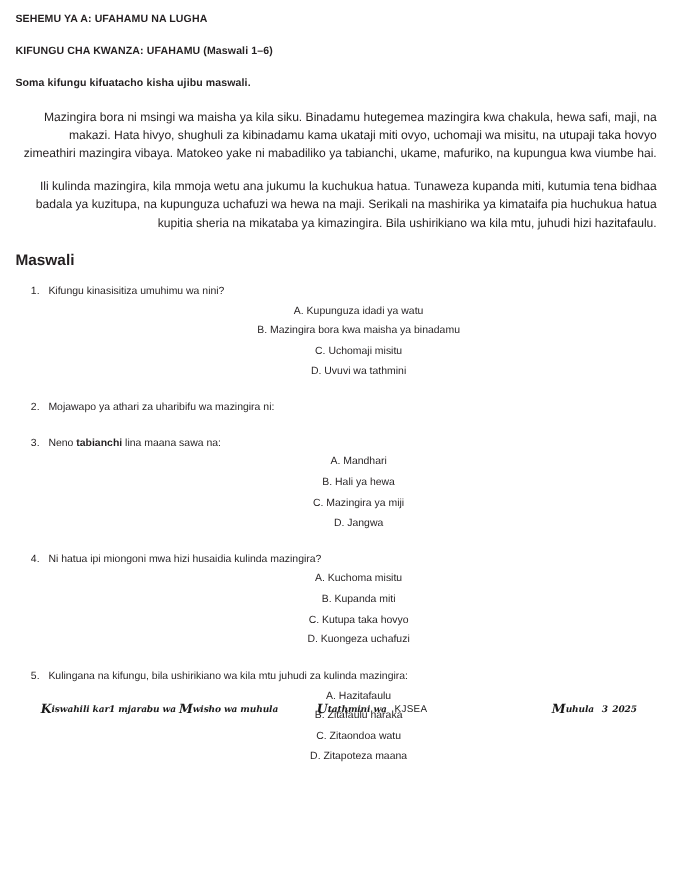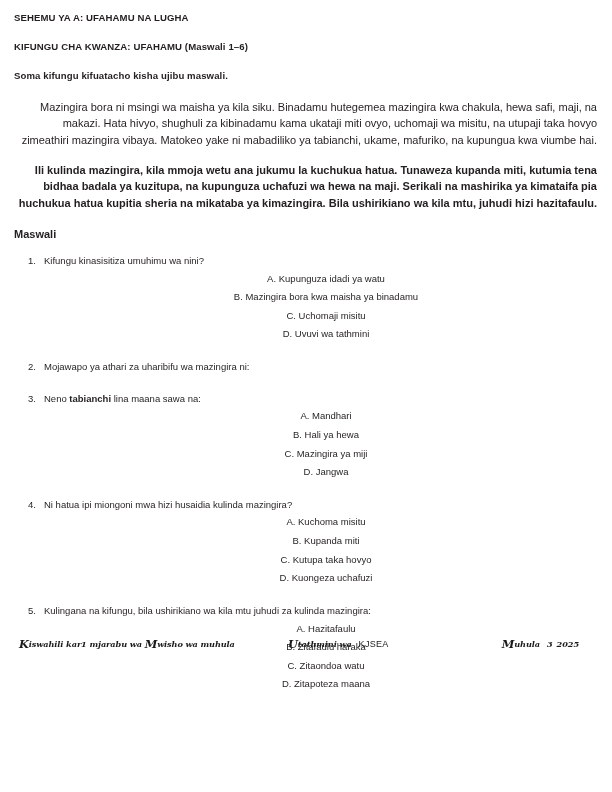--- a/index.html
+++ b/index.html
@@ -36,25 +36,25 @@
   .heading.h-instruction { margin-bottom: 17px; }
 
   
   .passage {
     font-size: 11px;
     line-height: 16.6px;
     margin: 0 0 13px 0;
     text-align: right;
     padding-right: 1px;
   }
-  .passage:last-of-type { margin-bottom: 0; font-weight: bold; }
+  .passage:last-of-type { margin-bottom: 0; }
 
   
   .questions-heading {
-    font-size: 11px;
+    font-size: 14px;
     font-weight: bold;
     margin: 17px 0 13px 0;
   }
 
   
   .q-list {
     list-style: none;
     margin: 0;
     padding: 0;
   }
@@ -99,21 +99,21 @@
     height: 16px;
     font-family: "DejaVu Serif", serif;
     font-weight: bold;
     font-style: italic;
     font-size: 8.2px;
     color: #1a1a1a;
     letter-spacing: -0.1px;
   }
   .footer-left {
     position: absolute;
-    left: 5px;
+    left: 23px;
     bottom: 0;
     white-space: nowrap;
   }
   .footer-center {
     position: absolute;
     left: 274px;
     bottom: 0;
     white-space: nowrap;
     text-align: right;
   }

